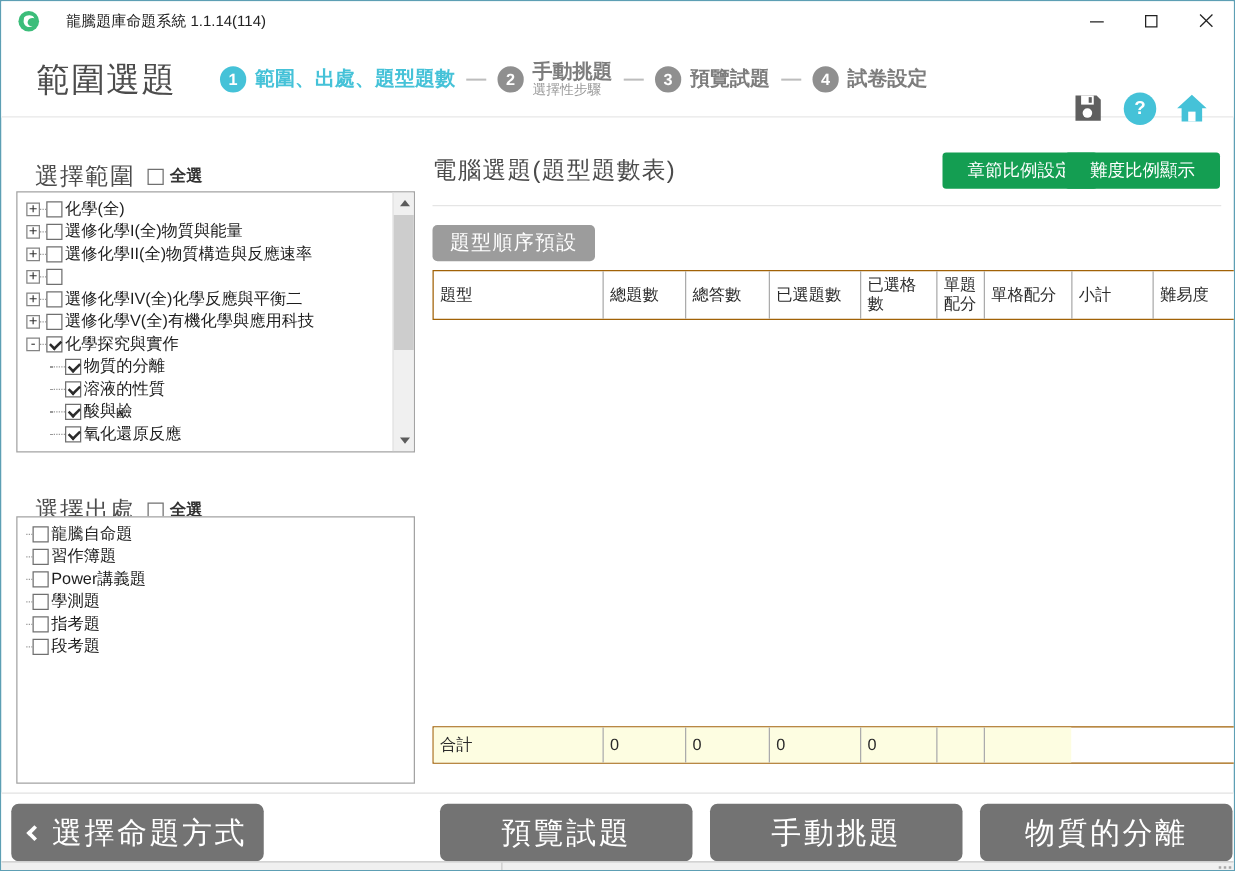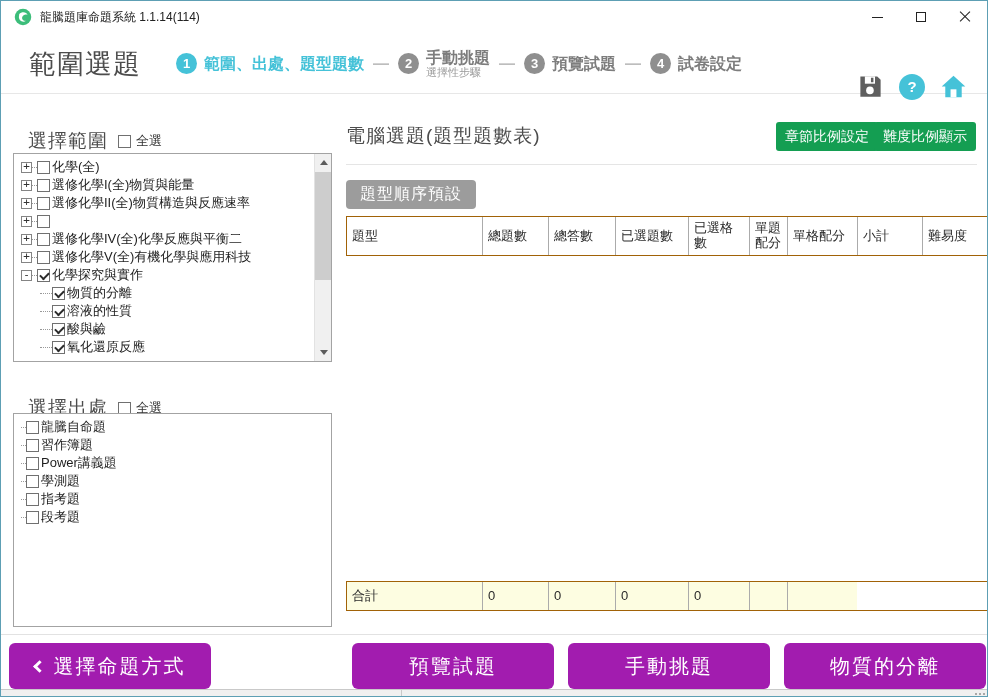--- a/index.html
+++ b/index.html
@@ -2,21 +2,21 @@
 <html><head>
 <meta charset="utf-8">
 <style>
   * { margin:0; padding:0; box-sizing:border-box; }
   body { font-family:"Liberation Sans","DejaVu Sans",sans-serif; background:#dcdcdc; }
   .window { position:relative; width:988px; height:697px; background:#fff; border:1px solid #5d9fb4; overflow:hidden; }
 
   
   .titlebar { position:absolute; top:0; left:0; right:0; height:32px; background:#fff; display:flex; align-items:center; }
   .app-logo { width:18px; height:18px; margin-left:13px; }
-  .win-title { margin-left:8px; font-size:12px; color:#222; }
+  .win-title { margin-left:21px; font-size:12px; color:#222; }
   .win-controls { position:absolute; right:0; top:0; height:32px; display:flex; }
   .wbtn { width:44px; height:32px; display:flex; align-items:center; justify-content:center; cursor:pointer; }
   .ic-min { width:11px; height:0; border-top:1px solid #222; }
   .ic-max { width:10px; height:10px; border:1px solid #222; }
   .ic-close { position:relative; width:12px; height:12px; }
   .ic-close::before,.ic-close::after { content:""; position:absolute; left:-1px; top:5px; width:14px; height:0; border-top:1px solid #222; }
   .ic-close::before { transform:rotate(45deg); } .ic-close::after { transform:rotate(-45deg); }
 
   
   .header { position:absolute; top:32px; left:0; right:0; height:61px; border-bottom:1px solid #e7e7e7; background:#fff; }
@@ -31,21 +31,21 @@
   .step-sub { font-size:11px; color:#9a9a9a; white-space:nowrap; }
   .step-sep { color:#bdbdbd; font-size:16px; font-weight:bold; }
   .header-icons { position:absolute; right:20px; top:40px; display:flex; gap:15px; align-items:center; }
   .hicon { width:27px; height:27px; cursor:pointer; }
   .help-circle { width:26px; height:26px; border-radius:50%; background:#45c2d8; color:#fff; font-size:15px; font-weight:bold; display:flex; align-items:center; justify-content:center; }
 
   
   .section-head { position:absolute; display:flex; align-items:center; gap:10px;margin-top:12px; }
   .section-title { font-size:19px; color:#4c4c4c; letter-spacing:1px; }
   .selall { display:flex; align-items:center; gap:5px; cursor:pointer; }
-  .selall-label { font-size:13px; color:#333; }
+  .selall-label { font-size:13px; color:#333;font-weight:bold; }
   .cb { position:relative; width:13px; height:13px; border:1px solid #707070; background:#fff; flex:0 0 auto; display:inline-block; }
   .checked > .cb::after, .cb.checked::after { content:""; position:absolute; left:2px; top:2px; width:7px; height:4px; border-left:2px solid #2b2b2b; border-bottom:2px solid #2b2b2b; transform:rotate(-45deg); }
   .lbox { position:absolute; left:12px; width:319px; border:1px solid #a3a3a3; background:#fff; overflow:hidden; }
   .tree-box { top:152px; height:209px; }
   .list-box { top:412px; height:214px; }
   .tbox-items { padding:4px 0 0 7px; }
   .trow { display:flex; align-items:center; height:18px; cursor:default; }
   .trow .expander { width:11px; height:11px; border:1px solid #848484; background:#fff; font-size:11px; line-height:8px; text-align:center; color:#333; flex:0 0 auto; font-family:"DejaVu Sans Mono",monospace; cursor:pointer; }
   .trow .expander:empty { display:none; }
   .trow .stub { width:5px; height:1px; border-top:1px dotted #999; flex:0 0 auto; }
@@ -55,36 +55,36 @@
   .vscroll { position:absolute; right:0; top:0; bottom:0; width:17px; background:#f0f0f0; border-left:1px solid #e2e2e2; }
   .sarrow { position:absolute; left:0; width:17px; height:17px; cursor:pointer; }
   .sarrow.up { top:0; } .sarrow.down { bottom:0; }
   .sarrow::after { content:""; position:absolute; left:5px; border-left:4px solid transparent; border-right:4px solid transparent; }
   .sarrow.up::after { top:6px; border-bottom:5px solid #5c5c5c; }
   .sarrow.down::after { bottom:6px; border-top:5px solid #5c5c5c; }
   .sthumb { position:absolute; left:0; top:18px; width:17px; height:108px; background:#cdcdcd; cursor:grab; }
 
   
   .main-title { position:absolute; left:345px; top:122px; font-size:19px; color:#4c4c4c; letter-spacing:1px; }
-  .green-btn { position:absolute; top:121px; height:29px; background:#149e52; color:#fff; font-size:14px; border:none; border-radius:3px; padding:0 9px; display:flex; align-items:center; cursor:pointer; font-family:inherit; }
+  .green-btn { position:absolute; top:121px; height:29px; background:#149e52; color:#fff; font-size:14px; border:none; border-radius:3px; padding:0 20px; display:flex; align-items:center; cursor:pointer; font-family:inherit; }
   .btn-chapter { right:109px; }
   .btn-difficulty { right:11px; }
   .right-divider { position:absolute; left:345px; right:10px; top:163px; border-top:1px solid #e5e5e5; }
   .order-btn { position:absolute; left:345px; top:179px; height:29px; background:#9c9c9c; color:#fff; font-size:16px; border:none; border-radius:4px; padding:0 14px; display:flex; align-items:center; cursor:pointer; font-family:inherit; letter-spacing:1px; }
   .qtable { position:absolute; left:345px; width:729px; display:flex; border:1px solid #a16207; background:#fff; }
   .qtable-head { top:215px; height:40px; }
   .qtable-foot { top:580px; height:30px; }
   .qcell { border-left:1px solid #ababab; padding:2px 5px; font-size:13px; color:#2a2a2a; display:flex; align-items:center; overflow:hidden; line-height:1.15; }
   .qcell:first-child { border-left:none; }
   .c1{width:135px}.c2{width:66px}.c3{width:67px}.c4{width:73px}.c5{width:61px}.c6{width:38px}.c7{width:70px}.c8{width:65px}.c9{width:50px}.c89{width:115px}
   .qtable-foot .qcell { background:#fdfde1; }
 
   
   .bottombar { position:absolute; left:0; right:0; top:633px; height:57px; border-top:1px solid #e2e2e2; background:#fff; }
-  .big-btn { position:absolute; top:8px; width:202px; height:46px; background:#a21caf; color:#fff; font-size:20px; border:none; border-radius:6px; display:flex; align-items:center; justify-content:center; gap:8px; cursor:pointer; font-family:inherit; letter-spacing:2px; }
+  .big-btn { position:absolute; top:8px; width:202px; height:46px; background:#737373; color:#fff; font-size:24px; border:none; border-radius:6px; display:flex; align-items:center; justify-content:center; gap:8px; cursor:pointer; font-family:inherit; letter-spacing:2px; }
   .btn-back { left:8px; }
   .btn-preview { left:351px; }
   .btn-manual { left:567px; }
   .btn-generate { left:783px; }
   .chevron-left { width:9px; height:9px; border-left:3px solid #fff; border-bottom:3px solid #fff; transform:rotate(45deg); flex:0 0 auto; margin-right:2px; }
   .statusbar { position:absolute; left:0; right:0; bottom:0; height:7px; background:#f0f0f0; border-top:1px solid #c9c9c9; }
   .status-div { position:absolute; left:400px; top:0; bottom:0; width:1px; background:#c9c9c9; }
   .grip { position:absolute; right:2px; bottom:1px; width:2px; height:2px; background:#a8a8a8; box-shadow:-4px 0 #a8a8a8,-8px 0 #a8a8a8; }
 </style>
 </head>

